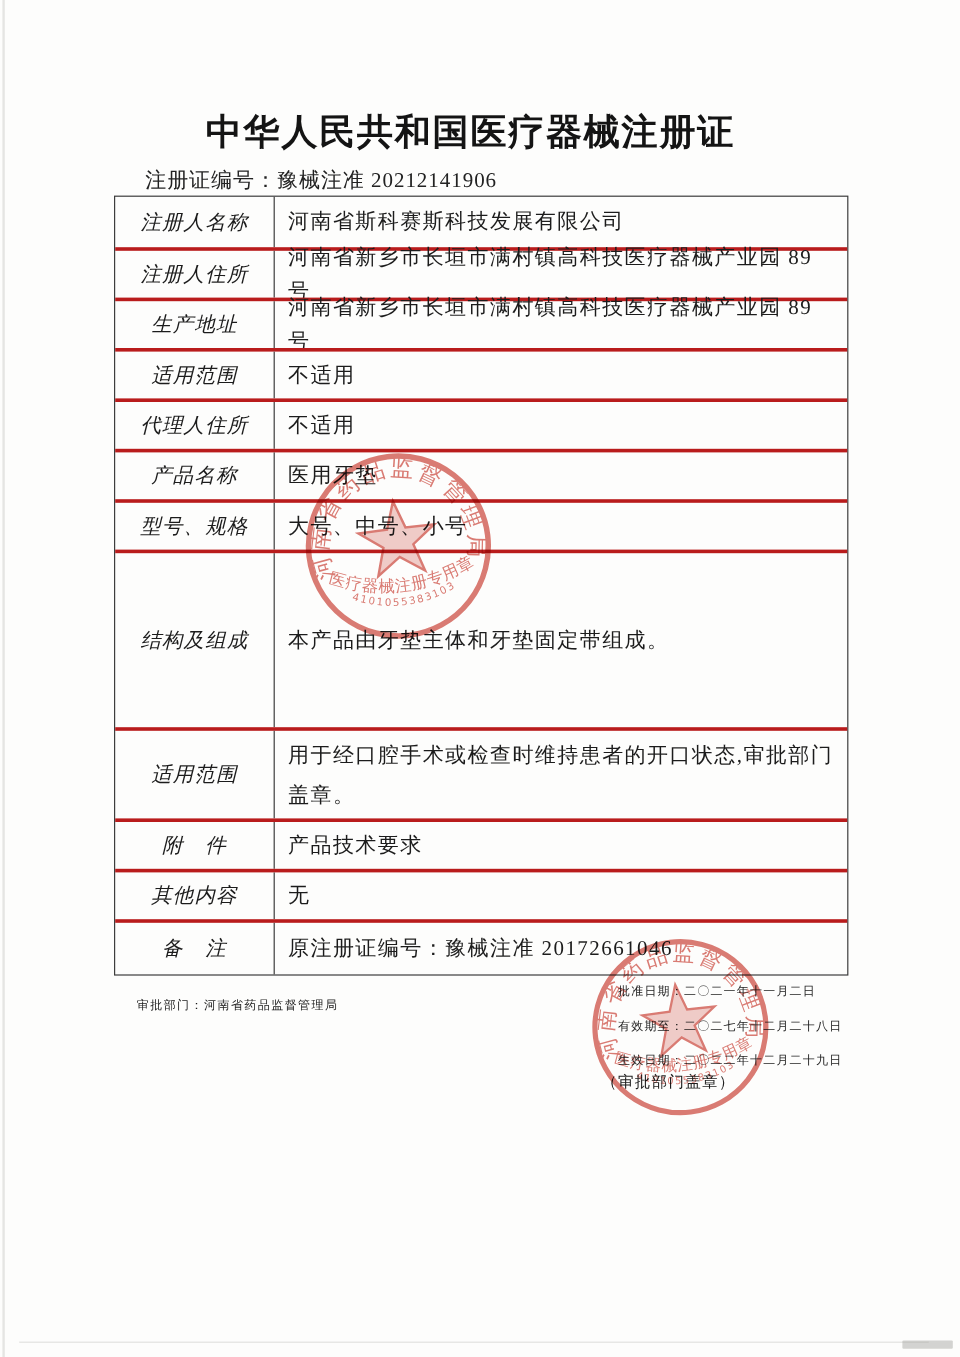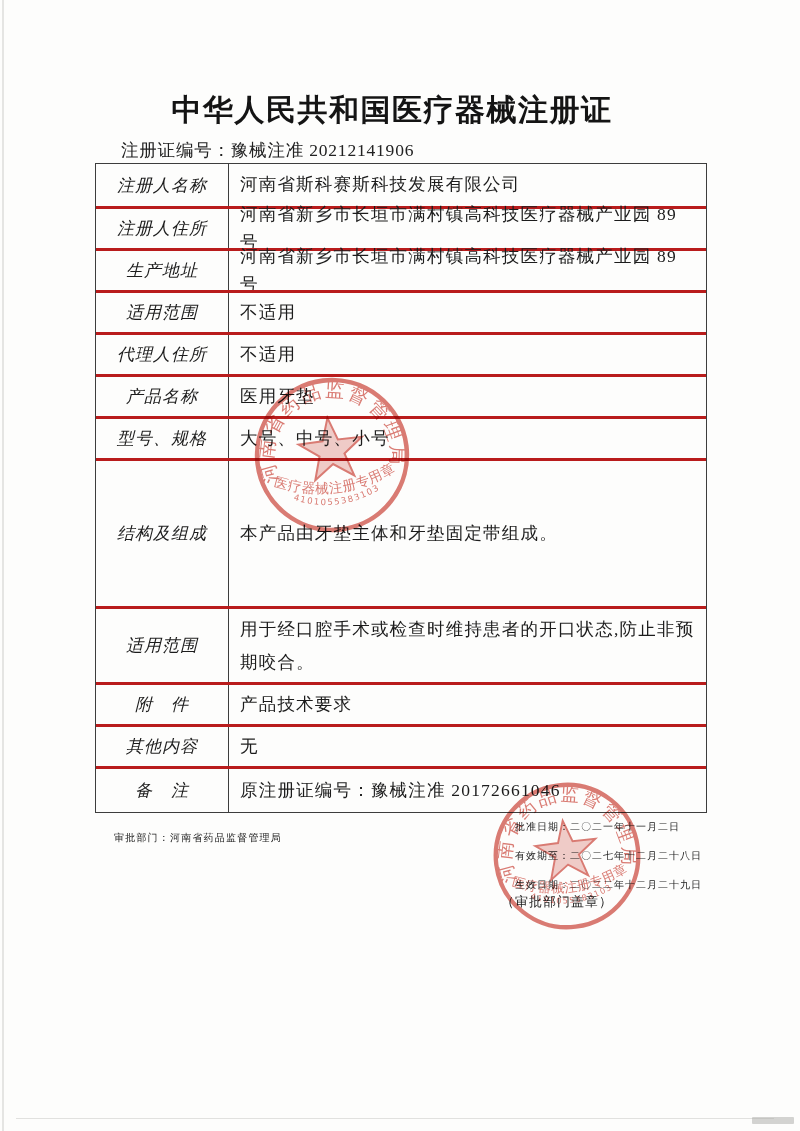--- a/index.html
+++ b/index.html
@@ -116,21 +116,21 @@
     <div class="trow">
       <div class="tlabel">型号、规格</div>
       <div class="tvalue">大号、中号、小号</div>
     </div>
     <div class="trow">
       <div class="tlabel">结构及组成</div>
       <div class="tvalue">本产品由牙垫主体和牙垫固定带组成。</div>
     </div>
     <div class="trow">
       <div class="tlabel">适用范围</div>
-      <div class="tvalue">用于经口腔手术或检查时维持患者的开口状态,防止非预期咬合。</div>
+      <div class="tvalue">用于经口腔手术或检查时维持患者的开口状态,审批部门盖章。</div>
     </div>
     <div class="trow">
       <div class="tlabel">附　件</div>
       <div class="tvalue">产品技术要求</div>
     </div>
     <div class="trow">
       <div class="tlabel">其他内容</div>
       <div class="tvalue">无</div>
     </div>
     <div class="trow">

